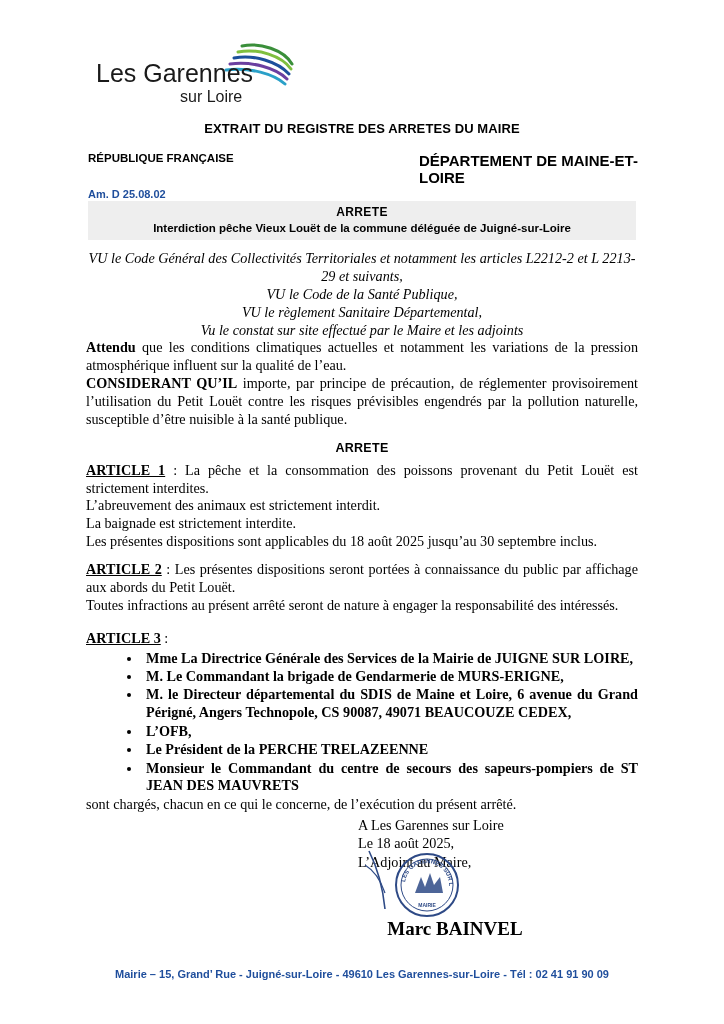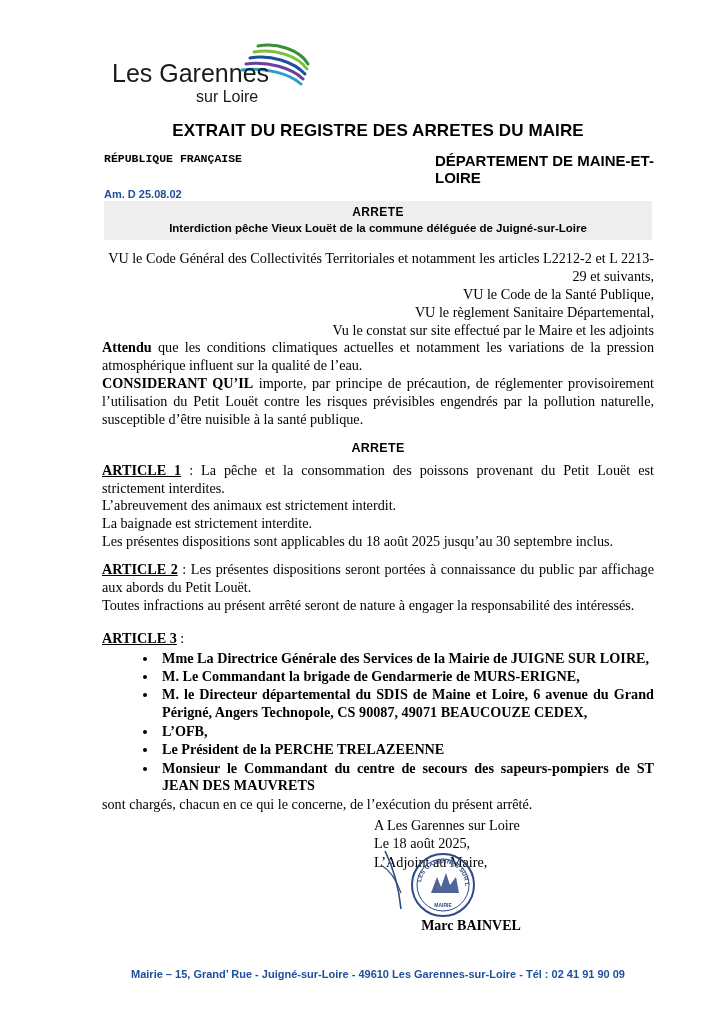--- a/index.html
+++ b/index.html
@@ -14,21 +14,20 @@
     font-family: "Liberation Serif", serif;
     color: #000000;
     overflow: hidden;
   }
   .page {
     position: relative;
     width: 648px;
     height: 1024px;
     padding: 0;
     box-sizing: border-box;
-    margin-left: 16px;
   }
 
   
   .logo-wrap {
     position: absolute;
     left: 92px;
     top: 36px;
     width: 212px;
     height: 72px;
   }
@@ -36,28 +35,28 @@
 
   
   .doc-title {
     position: absolute;
     left: 0;
     top: 121px;
     width: 724px;
     text-align: center;
     font-family: "Liberation Sans", sans-serif;
     font-weight: bold;
-    font-size: 17px;
+    font-size: 13px;
     letter-spacing: 0.1px;
   }
   .rf {
     position: absolute;
     left: 88px;
     top: 152px;
-    font-family: Liberation Mono, monospace;
+    font-family: Liberation Sans, sans-serif;
     font-weight: bold;
     font-size: 11.5px;
   }
   .dept {
     position: absolute;
     left: 419px;
     top: 152px;
     font-family: "Liberation Sans", sans-serif;
     font-weight: bold;
     font-size: 15px;
@@ -98,21 +97,21 @@
   .body-text {
     position: absolute;
     left: 86px;
     top: 250px;
     width: 552px;
     font-family: "Liberation Serif", serif;
     font-size: 14.2px;
     line-height: 1.26;
   }
   .body-text p { margin: 0; }
-  .vu-block p { text-align: right; }
+  .vu-block p { text-align: center; font-style: italic; }
   .just { text-align: justify; }
   .bold { font-weight: bold; }
   .spacer-sm { height: 10px; }
   .spacer-md { height: 15px; }
 
   .arrete-word {
     font-family: "Liberation Sans", sans-serif;
     font-weight: bold;
     font-size: 12.5px;
     text-align: center;
@@ -151,21 +150,21 @@
     width: 120px;
     height: 82px;
   }
   .signer {
     position: absolute;
     left: 355px;
     top: 918px;
     width: 200px;
     text-align: center;
     font-family: "Liberation Serif", serif;
-    font-size: 14px;
+    font-size: 19px;
     font-weight: bold;
   }
 
   
   .footnote {
     position: absolute;
     left: 86px;
     top: 932px;
     width: 556px;
     font-family: "Liberation Sans", sans-serif;

